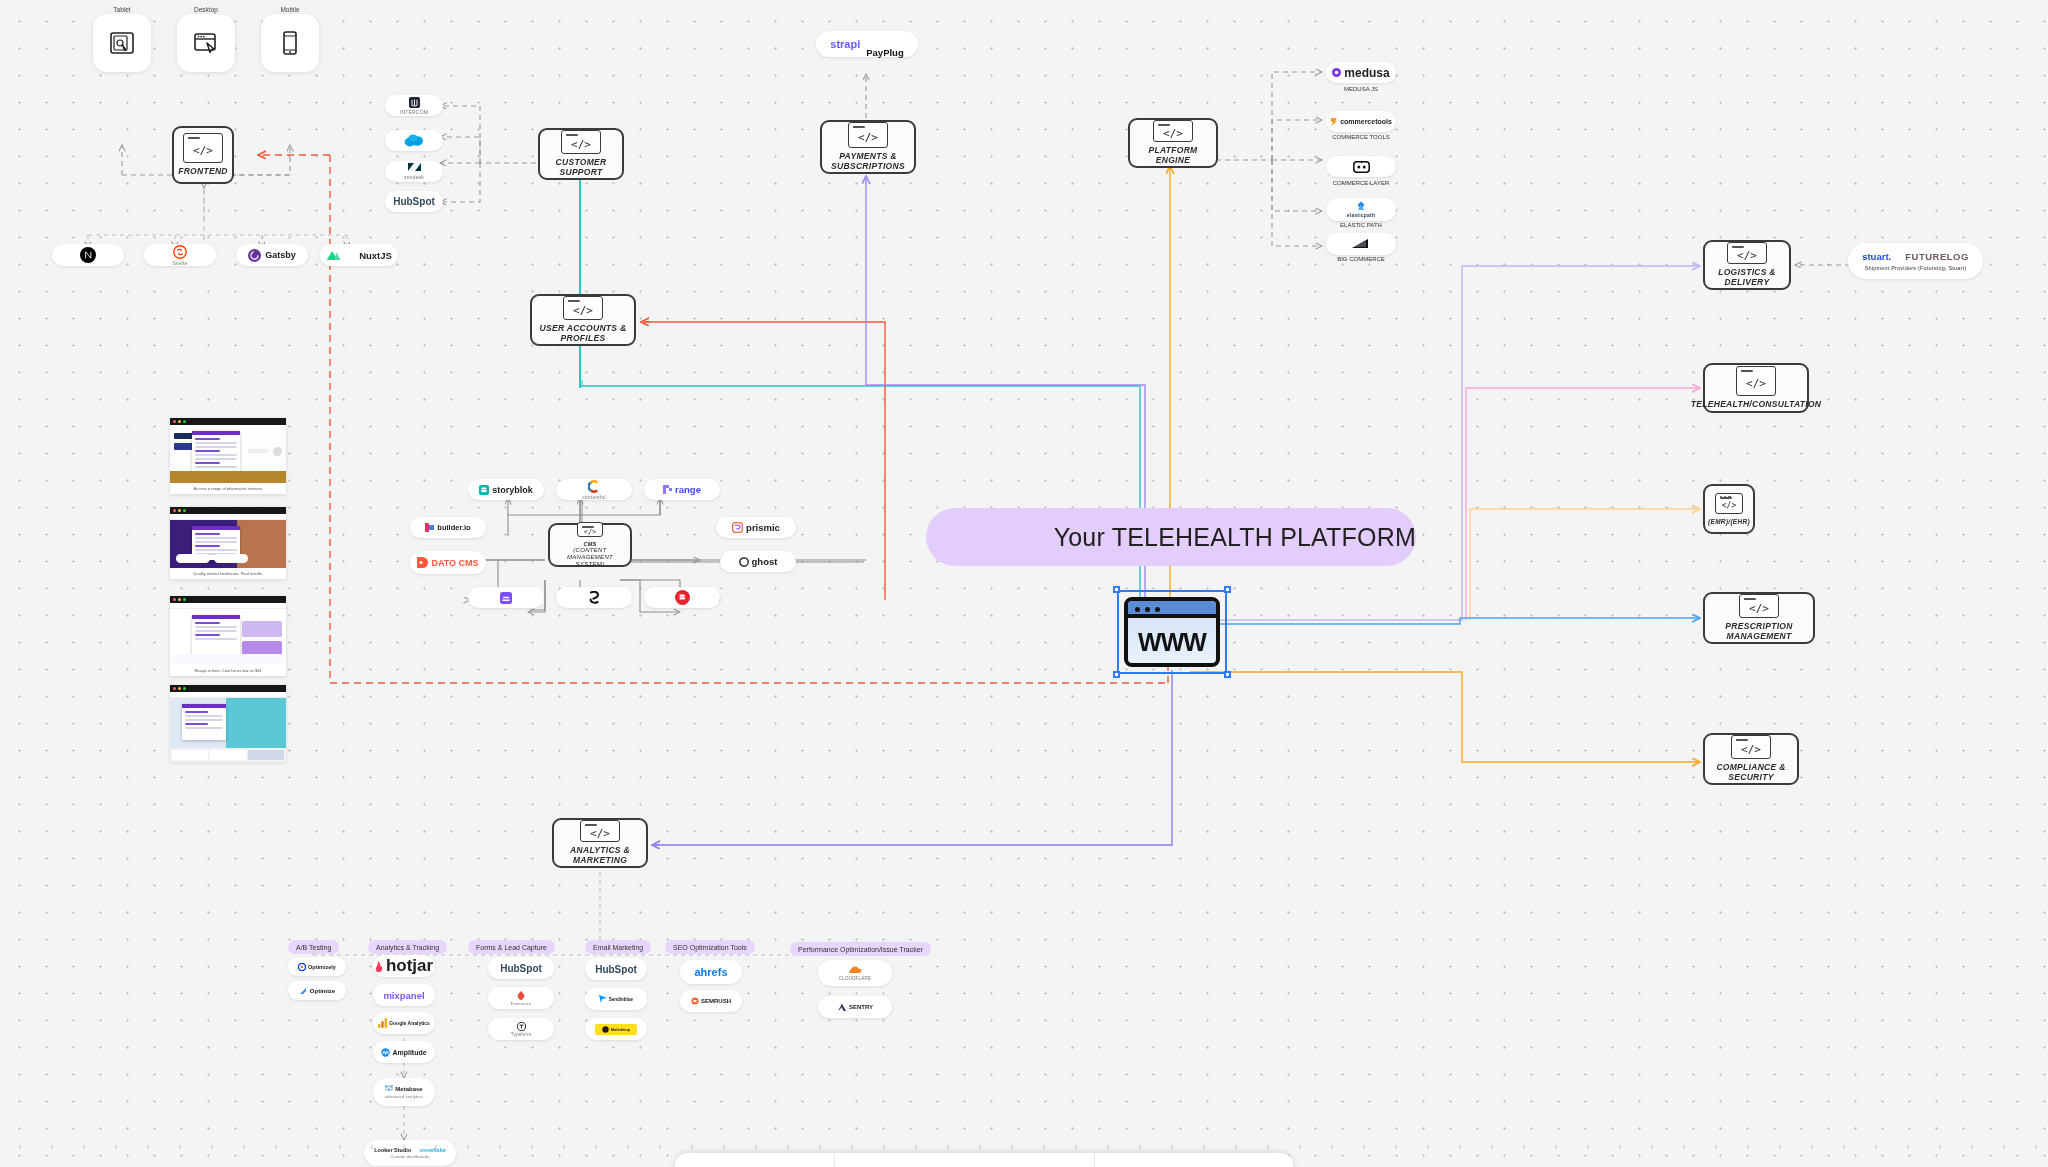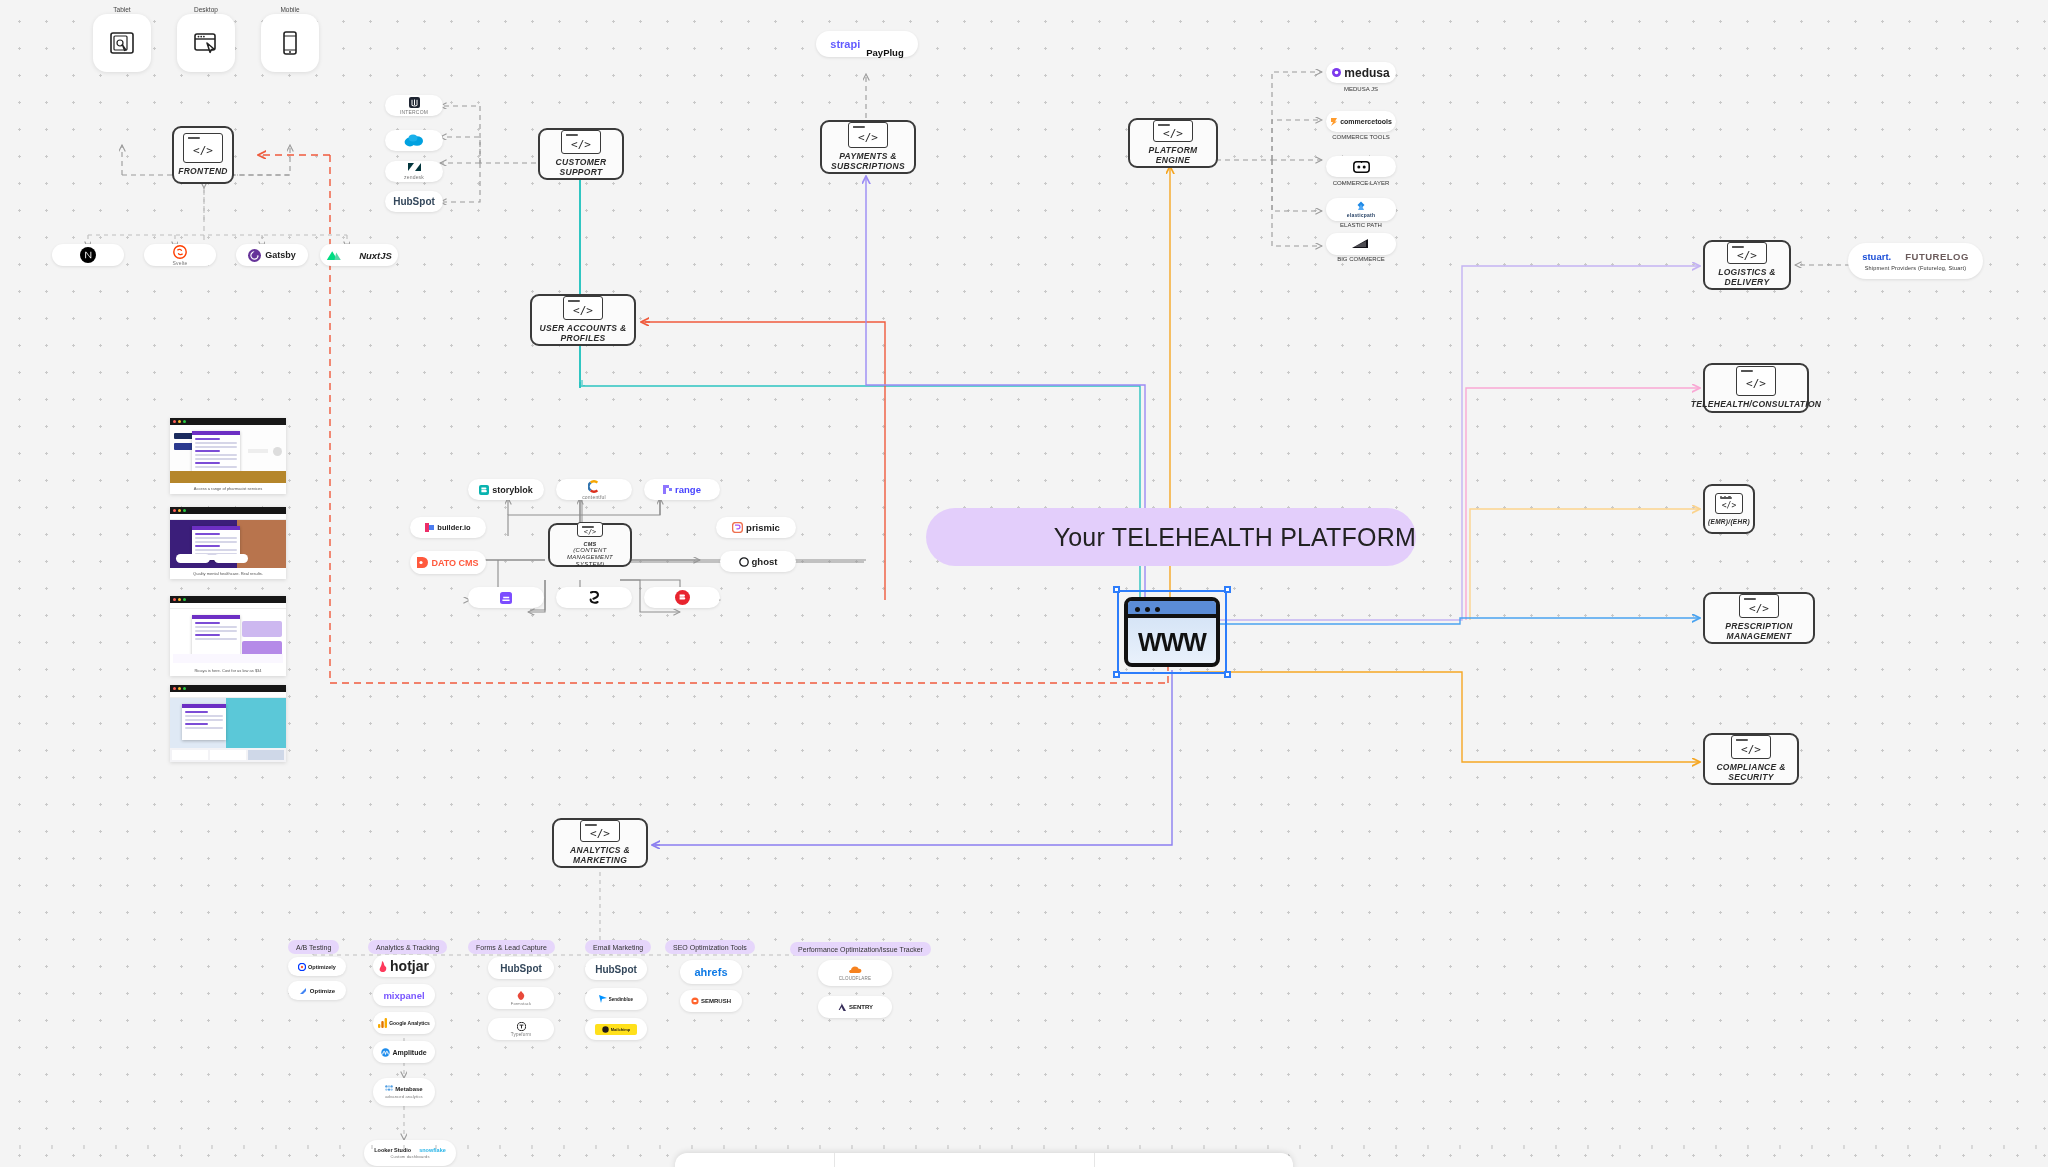--- a/index.html
+++ b/index.html
@@ -433,21 +433,21 @@
     </svg>
   <span class="sub">Svelte</span>
 </div>
 <div class="chip" style="left:236px;top:244px;width:72px;height:22px;flex-direction:row;gap:4px;">
   <svg class="logoSvg" width="13" height="13" viewBox="0 0 13 13">
       <circle cx="6.5" cy="6.5" r="6.5" fill="#663399"></circle>
       <path d="M6.5,2.3a4.2,4.2 0 1 0 4.2,4.2H8.9v1.1h.6a3.1,3.1 0 0 1-3,2A3.1,3.1 0 0 1 4.3,4.4z" fill="#fff"></path>
     </svg>
   <span style="font-size:9px;">Gatsby</span>
 </div>
-<div class="chip" style="left:320px;top:244px;width:78px;height:22px;flex-direction:row;gap:17px;font-style:italic;">
+<div class="chip" style="left:320px;top:244px;width:78px;height:22px;flex-direction:row;gap:17px;">
   <svg class="logoSvg" width="16" height="11" viewBox="0 0 16 11">
       <path d="M6.2,1.2 11.6,10 .8,10z" fill="#00dc82"></path>
       <path d="M10.2,2.6 14.8,10 8.5,10z" fill="#56d6a6"></path>
     </svg>
   <span style="font-size:9.5px;">NuxtJS</span>
 </div>
 
 <div class="chip" style="left:385px;top:95px;width:58px;height:21px;">
   <svg class="logoSvg" width="11" height="11" viewBox="0 0 11 11">
       <rect width="11" height="11" rx="2" fill="#1f2532"></rect>
@@ -730,21 +730,21 @@
       <path d="M1,7 L7,1 L7,4 L4,7z" fill="#4285f4"></path>
     </svg>
   <span style="font-size:6px;">Optimize</span>
 </div>
 
 <div class="catpill" style="left:368px;top:940px;">Analytics &amp; Tracking</div>
 <div class="chip" style="left:373px;top:955px;width:62px;height:22px;flex-direction:row;gap:2px;">
   <svg class="logoSvg" width="9" height="11" viewBox="0 0 9 11">
       <path d="M3,0c3,2 1,4 4,6c1,3-1,5-3,5c-3,0-4-2-3-4c1-2 2-4 2-7z" fill="#fd3a5c"></path>
     </svg>
-  <span style="font-size:14px;text-align:center;">hotjar</span>
+  <span style="font-size:17px;text-align:center;">hotjar</span>
 </div>
 <div class="chip" style="left:373px;top:984px;width:62px;height:22px;">
   <span style="font-size:9.5px;color:#7856ff;">mixpanel</span>
 </div>
 <div class="chip" style="left:373px;top:1012px;width:62px;height:22px;flex-direction:row;gap:2px;">
   <svg class="logoSvg" width="9" height="10" viewBox="0 0 9 10">
       <rect x="0" y="6" width="2.4" height="4" rx="1" fill="#f9ab00"></rect>
       <rect x="3.3" y="3" width="2.4" height="7" rx="1" fill="#e37400"></rect>
       <rect x="6.6" y="0" width="2.4" height="10" rx="1" fill="#f9ab00"></rect>
     </svg>

